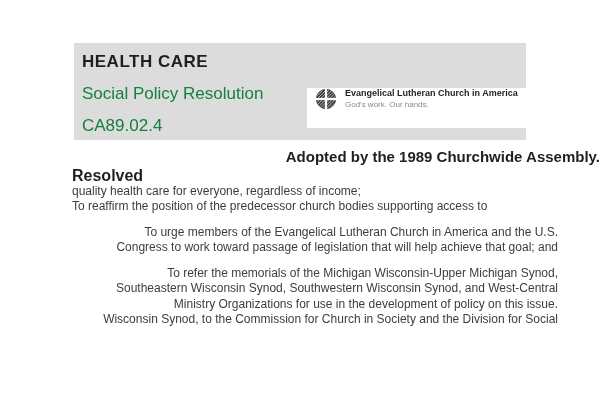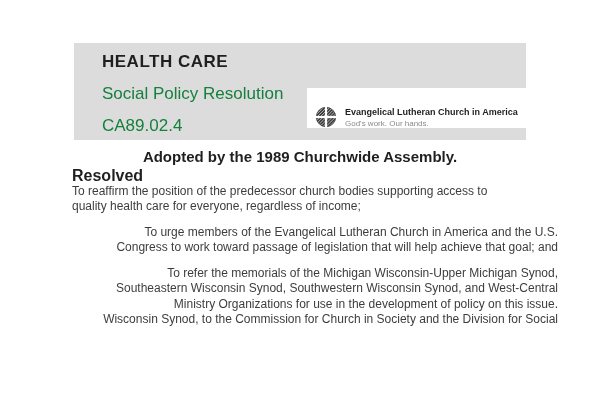--- a/index.html
+++ b/index.html
@@ -14,21 +14,21 @@
 
   
   .banner {
     position: absolute;
     left: 74px; top: 43px;
     width: 452px; height: 97px;
     background: #dcdcdc;
   }
   .banner-text {
     position: absolute;
-    left: 28px; top: 9px;
+    left: 8px; top: 9px;
   }
   .banner-title {
     font-size: 17px;
     font-weight: bold;
     letter-spacing: 0.5px;
     color: #1f1f1f;
     margin-bottom: 4px;
   }
   .banner-subtitle, .banner-code {
     font-size: 17px;
@@ -37,21 +37,21 @@
     margin-top: 12px;
   }
 
   
   .logo-box {
     position: absolute;
     right: 0; top: 45px;
     width: 219px; height: 40px;
     background: #ffffff;
     display: flex;
-    align-items: flex-end;
+    align-items: flex-start;
     padding-left: 8px;
   }
   .emblem {
     width: 22px; height: 22px;
     flex: 0 0 auto;
   }
   .logo-text { margin-left: 8px; }
   .logo-org {
     font-size: 9px;
     font-weight: bold;
@@ -63,21 +63,21 @@
     color: #8a8a8a;
     margin-top: 2px;
     white-space: nowrap;
   }
 
   
   .doc-heading {
     position: absolute;
     left: 0; top: 148px;
     width: 600px;
-    text-align: center;
+    text-align: right;
     font-size: 15px;
     font-weight: bold;
     color: #1f1f1f;
   }
   .doc-body {
     position: absolute;
     left: 72px; top: 168px;
     width: 486px;
   }
   .lead-in {
@@ -123,22 +123,22 @@
     </div>
   </div>
 </div>
 
 <div class="doc-heading">Adopted by the 1989 Churchwide Assembly.</div>
 
 <div class="doc-body">
   <div class="lead-in">Resolved</div>
 
   <div class="clause">
+    <div class="clause-line">quality health care for everyone, regardless of income;</div>
     <div class="clause-line">To reaffirm the position of the predecessor church bodies supporting access to</div>
-    <div class="clause-line">quality health care for everyone, regardless of income;</div>
   </div>
 
   <div class="clause">
     <div class="clause-line">To urge members of the Evangelical Lutheran Church in America and the U.S.</div>
     <div class="clause-line">Congress to work toward passage of legislation that will help achieve that goal; and</div>
   </div>
 
   <div class="clause">
     <div class="clause-line">To refer the memorials of the Michigan Wisconsin-Upper Michigan Synod,</div>
     <div class="clause-line">Southeastern Wisconsin Synod, Southwestern Wisconsin Synod, and West-Central</div>

